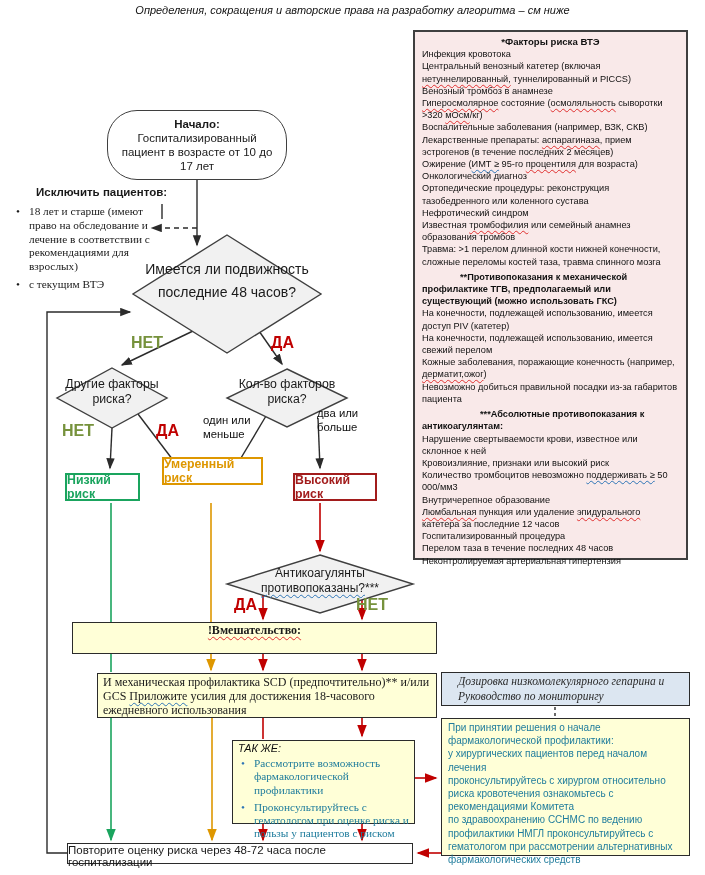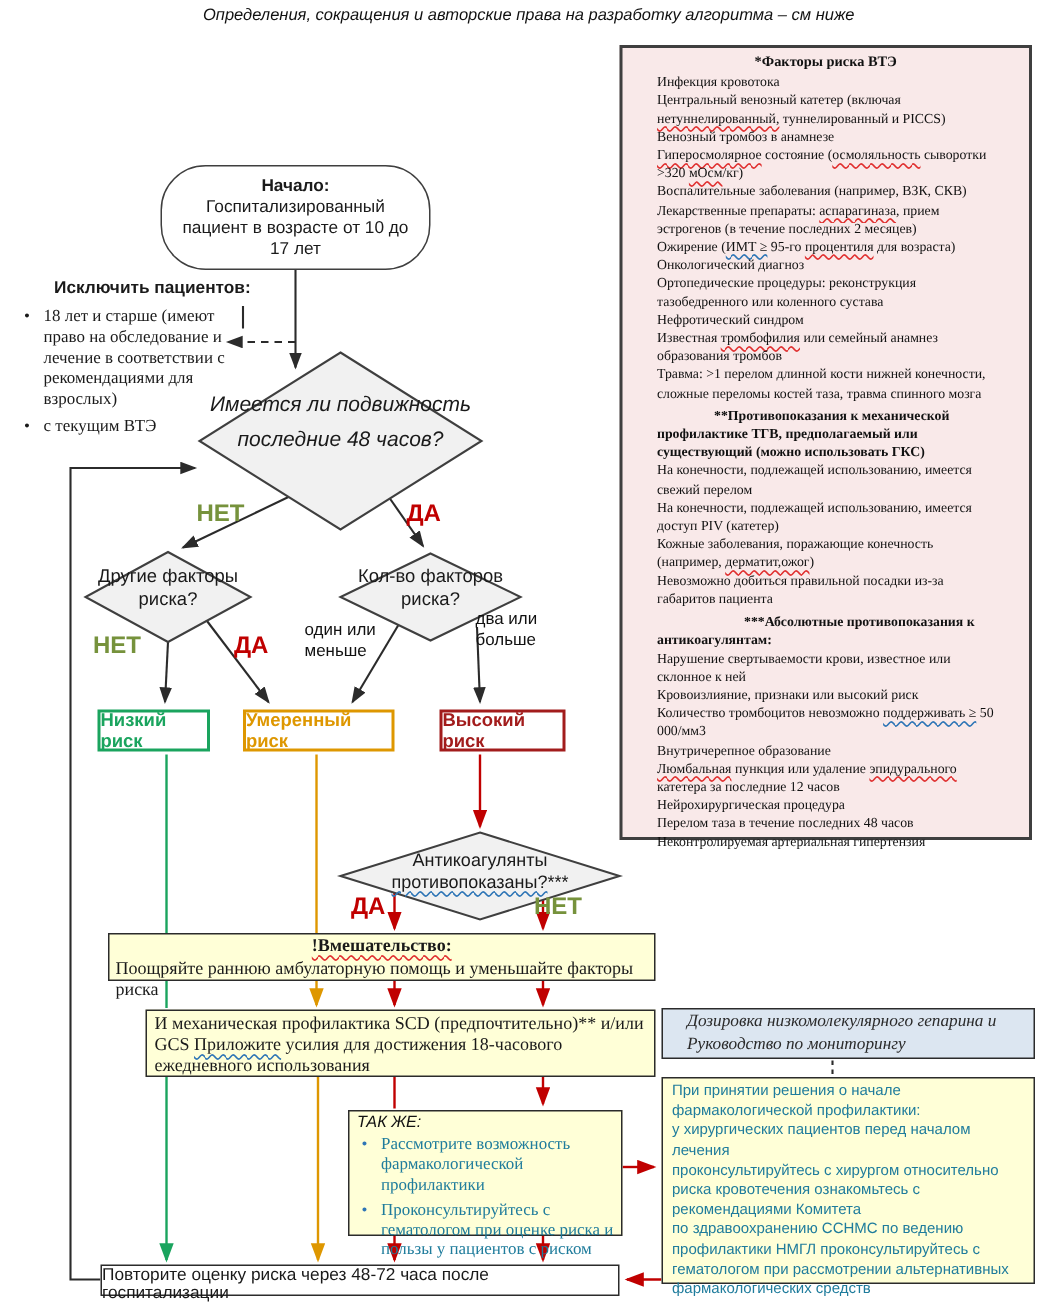--- a/index.html
+++ b/index.html
@@ -7,52 +7,52 @@
          font-family:"Liberation Sans","DejaVu Sans",sans-serif;color:#1a1a1a;}
   .abs{position:absolute;}
   .pre{white-space:pre-line;}
   .sq-red{text-decoration:underline;text-decoration-style:wavy;text-decoration-color:#e03030;text-decoration-thickness:1px;text-underline-offset:2px;}
   .sq-blue{text-decoration:underline;text-decoration-style:wavy;text-decoration-color:#2e75b6;text-decoration-thickness:1px;text-underline-offset:2px;}
 
   #page-title{left:0;top:4px;width:705px;text-align:center;font-style:italic;font-size:11px;color:#111;}
 
   
   #panel{left:413px;top:30px;width:275px;height:530px;background:#f9e9e9;border:2px solid #3f3f3f;
-         box-sizing:border-box;padding:4px 23px;font-size:9.2px;line-height:12.2px;color:#111;font-family:Liberation Serif, serif;}
+         box-sizing:border-box;padding:4px 7px;font-size:9.2px;line-height:12.2px;color:#111;}
   .p-title{font-weight:bold;text-align:center;font-size:9.6px;}
   .p-title2{font-weight:bold;text-indent:38px;margin-top:3px;}
   .p-title3{font-weight:bold;text-indent:58px;margin-top:3px;}
 
   
   #start-node{left:107px;top:110px;width:180px;height:70px;border:1.6px solid #3f3f3f;border-radius:30px;
               background:#fff;box-sizing:border-box;display:flex;flex-direction:column;justify-content:center;
               text-align:center;font-size:11.5px;line-height:14px;padding:18px 10px;}
   #start-node b{font-size:11.5px;}
 
   #exclude-title{left:36px;top:186px;width:140px;font-weight:bold;font-size:11.5px;}
   .x-item{position:relative;margin:2px 0 4px 14px;}
   .x-item .dot{position:absolute;left:-13px;top:0;}
   #exclude-list{left:15px;top:203px;width:136px;font-size:11.3px;line-height:13.8px;
                 font-family:"Liberation Serif","DejaVu Serif",serif;}
 
   .dtext{text-align:center;}
-  #d1-text{left:140px;top:258px;width:174px;font-size:14px;line-height:22.5px;font-style:italic;}
+  #d1-text{left:140px;top:258px;width:174px;font-size:14px;line-height:22.5px;}
   #d2-text{left:55px;top:377px;width:114px;font-size:12.3px;line-height:14.5px;}
   #d3-text{left:229px;top:377px;width:116px;font-size:12.3px;line-height:14.5px;}
   #d4-text{left:235px;top:566px;width:170px;font-size:12px;line-height:14.5px;}
 
   .flabel{font-weight:bold;font-size:16px;}
   .lab-no{color:#76923c;}
   .lab-yes{color:#c00000;}
   .lab-plain{font-size:11.3px;line-height:14px;color:#111;}
 
   .risk-box{box-sizing:border-box;height:28px;display:flex;align-items:center;justify-content:center;
             font-weight:bold;font-size:12.3px;background:#fff;}
   #risk-low{left:65px;top:473px;width:75px;border:2px solid #1aa45e;color:#1aa45e;}
-  #risk-mod{left:162px;top:473px;width:101px;border:2px solid #de9700;color:#de9700;}
+  #risk-mod{left:162px;top:457px;width:101px;border:2px solid #de9700;color:#de9700;}
   #risk-high{left:293px;top:473px;width:84px;border:2px solid #a21c1c;color:#a21c1c;}
 
   .note{background:#ffffd7;border:1.5px solid #2b2b2b;box-sizing:border-box;}
   #box-intervention{left:72px;top:622px;width:365px;height:32px;font-size:12px;line-height:14.5px;
                     font-family:"Liberation Serif","DejaVu Serif",serif;padding:0 4px;}
   #box-intervention .t{text-align:center;font-weight:bold;}
   #box-mech{left:97px;top:673px;width:340px;height:45px;font-size:12px;line-height:14.2px;
             font-family:"Liberation Serif","DejaVu Serif",serif;padding:1px 5px;}
   #box-also{left:232px;top:740px;width:183px;height:84px;font-size:11.3px;line-height:13.2px;
             font-family:"Liberation Serif","DejaVu Serif",serif;padding:1px 5px;}
@@ -149,31 +149,31 @@
     <div class="p-line"><span class="sq-red">Гиперосмолярное</span><span> состояние (</span><span class="sq-red">осмоляльность</span><span> сыворотки &gt;320 </span><span class="sq-red">мОсм</span><span>/кг)</span></div>
     <div class="p-line"><span>Воспалительные заболевания (например, ВЗК, СКВ)</span></div>
     <div class="p-line"><span>Лекарственные препараты: </span><span class="sq-red">аспарагиназа</span><span>, прием эстрогенов (в течение последних 2 месяцев)</span></div>
     <div class="p-line"><span>Ожирение (</span><span class="sq-blue">ИМТ ≥</span><span> 95-го </span><span class="sq-red">процентиля</span><span> для возраста)</span></div>
     <div class="p-line"><span>Онкологический диагноз</span></div>
     <div class="p-line"><span>Ортопедические процедуры: реконструкция тазобедренного или коленного сустава</span></div>
     <div class="p-line"><span>Нефротический синдром</span></div>
     <div class="p-line"><span>Известная </span><span class="sq-red">тромбофилия</span><span> или семейный анамнез образования тромбов</span></div>
     <div class="p-line"><span>Травма: &gt;1 перелом длинной кости нижней конечности, сложные переломы костей таза, травма спинного мозга</span></div>
     <div class="p-title2">**Противопоказания к механической профилактике ТГВ, предполагаемый или существующий (можно использовать ГКС)</div>
+    <div class="p-line"><span>На конечности, подлежащей использованию, имеется доступ PIV (катетер)</span></div>
     <div class="p-line"><span>На конечности, подлежащей использованию, имеется свежий перелом</span></div>
-    <div class="p-line"><span>На конечности, подлежащей использованию, имеется доступ PIV (катетер)</span></div>
     <div class="p-line"><span>Кожные заболевания, поражающие конечность (например, </span><span class="sq-red">дерматит,ожог</span><span>)</span></div>
     <div class="p-line"><span>Невозможно добиться правильной посадки из-за габаритов пациента</span></div>
     <div class="p-title3">***Абсолютные противопоказания к антикоагулянтам:</div>
     <div class="p-line"><span>Нарушение свертываемости крови, известное или склонное к ней</span></div>
     <div class="p-line"><span>Кровоизлияние, признаки или высокий риск</span></div>
     <div class="p-line"><span>Количество тромбоцитов невозможно </span><span class="sq-blue">поддерживать ≥</span><span> 50 000/мм3</span></div>
     <div class="p-line"><span>Внутричерепное образование</span></div>
     <div class="p-line"><span class="sq-red">Люмбальная</span><span> пункция или удаление </span><span class="sq-red">эпидурального</span><span> катетера за последние 12 часов</span></div>
-    <div class="p-line"><span>Нейрохирургическая процедура</span></div>
+    <div class="p-line"><span>Госпитализированный процедура</span></div>
     <div class="p-line"><span>Перелом таза в течение последних 48 часов</span></div>
     <div class="p-line"><span>Неконтролируемая артериальная гипертензия</span></div>
   </div>
 
   <div class="abs" id="start-node">
     <b>Начало:</b>
     <span>Госпитализированный пациент в возрасте от 10 до 17 лет</span>
   </div>
 
   <div class="abs" id="exclude-title">Исключить пациентов:</div>
@@ -198,21 +198,20 @@
   <div class="abs lab-plain" style="left:317px;top:406px;width:58px;">два или больше</div>
   <div class="abs flabel lab-yes" style="left:234px;top:596px;">ДА</div>
   <div class="abs flabel lab-no" style="left:356px;top:596px;">НЕТ</div>
 
   <div class="abs risk-box" id="risk-low">Низкий риск</div>
   <div class="abs risk-box" id="risk-mod">Умеренный риск</div>
   <div class="abs risk-box" id="risk-high">Высокий риск</div>
 
   <div class="abs note" id="box-intervention">
     <div class="t"><span class="sq-red">!Вмешательство:</span></div>
-    <div>Поощряйте раннюю амбулаторную помощь и уменьшайте факторы риска</div>
   </div>
 
   <div class="abs note" id="box-mech"><span>И механическая профилактика SCD (предпочтительно)** и/или GCS </span><span class="sq-blue">Приложите</span><span> усилия для достижения 18-часового ежедневного использования</span></div>
 
   <div class="abs note" id="box-also">
     <div class="t">ТАК ЖЕ:</div>
     <div class="x-item"><span class="dot">•</span><span>Рассмотрите возможность фармакологической профилактики</span></div>
     <div class="x-item"><span class="dot">•</span><span>Проконсультируйтесь с гематологом при оценке риска и пользы у пациентов с риском кровотечения</span></div>
   </div>
 

